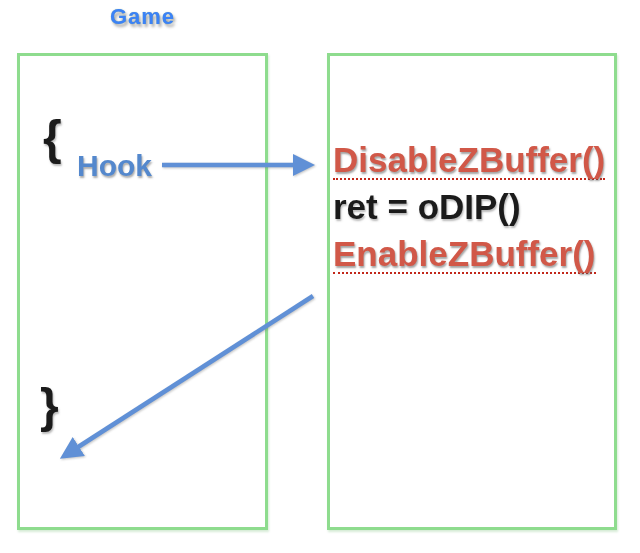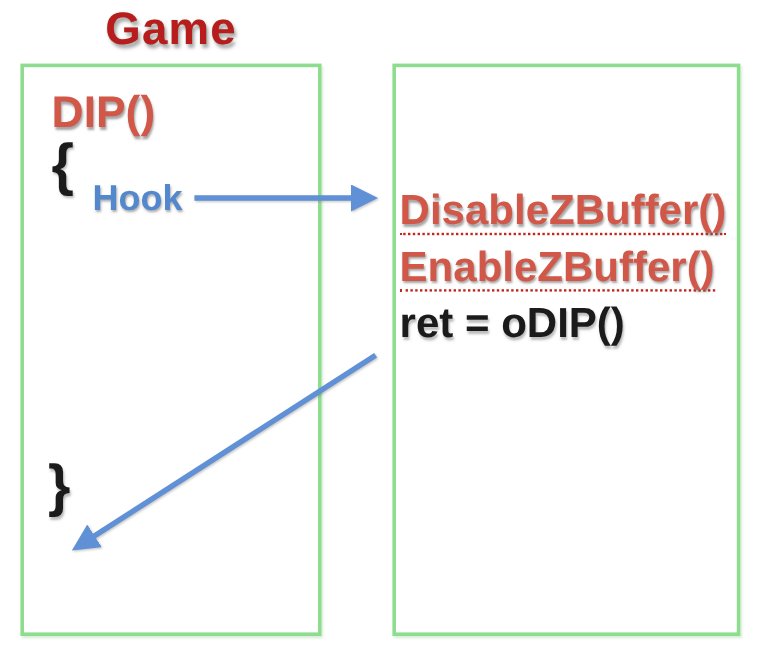--- a/index.html
+++ b/index.html
@@ -12,23 +12,23 @@
     position: relative;
     width: 640px;
     height: 553px;
     background: #ffffff;
     overflow: hidden;
   }
   .panel-title {
     position: absolute;
     top: 4px;
     text-align: center;
-    font-size: 38px;
+    font-size: 22px;
     font-weight: bold;
-    color: #b91c1c;
+    color: #3b82f6;
     letter-spacing: 1px;
     text-shadow: 0 0 1px rgba(70,130,70,0.5), 2px 3px 3px rgba(100,100,100,0.55);
   }
   .game-title { left: 17px; width: 251px; }
   .hack-title { left: 327px; width: 290px; }
   .box {
     position: absolute;
     top: 53px;
     height: 477px;
     background: #ffffff;
@@ -50,21 +50,21 @@
   .blue  { color: #5488cd; text-shadow: 1px 2px 2px rgba(90,90,90,0.5); }
 
   .dip-line   { left: 43px; top: 75px;  font-size: 37px; }
   .open-brace { left: 43px; top: 114px; font-size: 48px; }
   .hook-label { left: 77px; top: 151px; font-size: 30px; }
   .close-brace{ left: 40px; top: 382px; font-size: 48px; }
 
   .hack-lines {
     position: absolute;
     left: 333px;
-    top: 152px;
+    top: 136px;
   }
   .hack-line {
     height: 47px;
     line-height: 47px;
     font-size: 35px;
     font-weight: bold;
     white-space: nowrap;
   }
   .hack-line span { line-height: 1; }
   .underlined {
@@ -84,37 +84,36 @@
 <body>
 
 <div class="canvas">
 
   <div class="panel-title game-title">Game</div>
 
 
   <div class="box game-box"></div>
   <div class="box hack-box"></div>
 
-  <div class="txt red dip-line">DIP()</div>
 
   <div class="txt black open-brace">{</div>
 
   <div class="txt blue hook-label">Hook</div>
 
   <div class="txt black close-brace">}</div>
 
   <div class="hack-lines">
     <div class="hack-line red">
       <span class="underlined">DisableZBuffer()</span>
     </div>
+    <div class="hack-line black">
+      <span>ret = oDIP()</span>
+    </div>
     <div class="hack-line red">
       <span class="underlined">EnableZBuffer()</span>
-    </div>
-    <div class="hack-line black">
-      <span>ret = oDIP()</span>
     </div>
   </div>
 
   <svg class="arrows" width="640" height="553" viewBox="0 0 640 553">
     <defs>
       <marker id="head" markerWidth="5" markerHeight="5" refX="1" refY="2.5" orient="auto">
         <polygon points="0 0, 5 2.5, 0 5" fill="#6090d6"></polygon>
       </marker>
     </defs>
     <line x1="162" y1="165" x2="297" y2="165" stroke="#6090d6" stroke-width="4.5" marker-end="url(#head)"></line>

